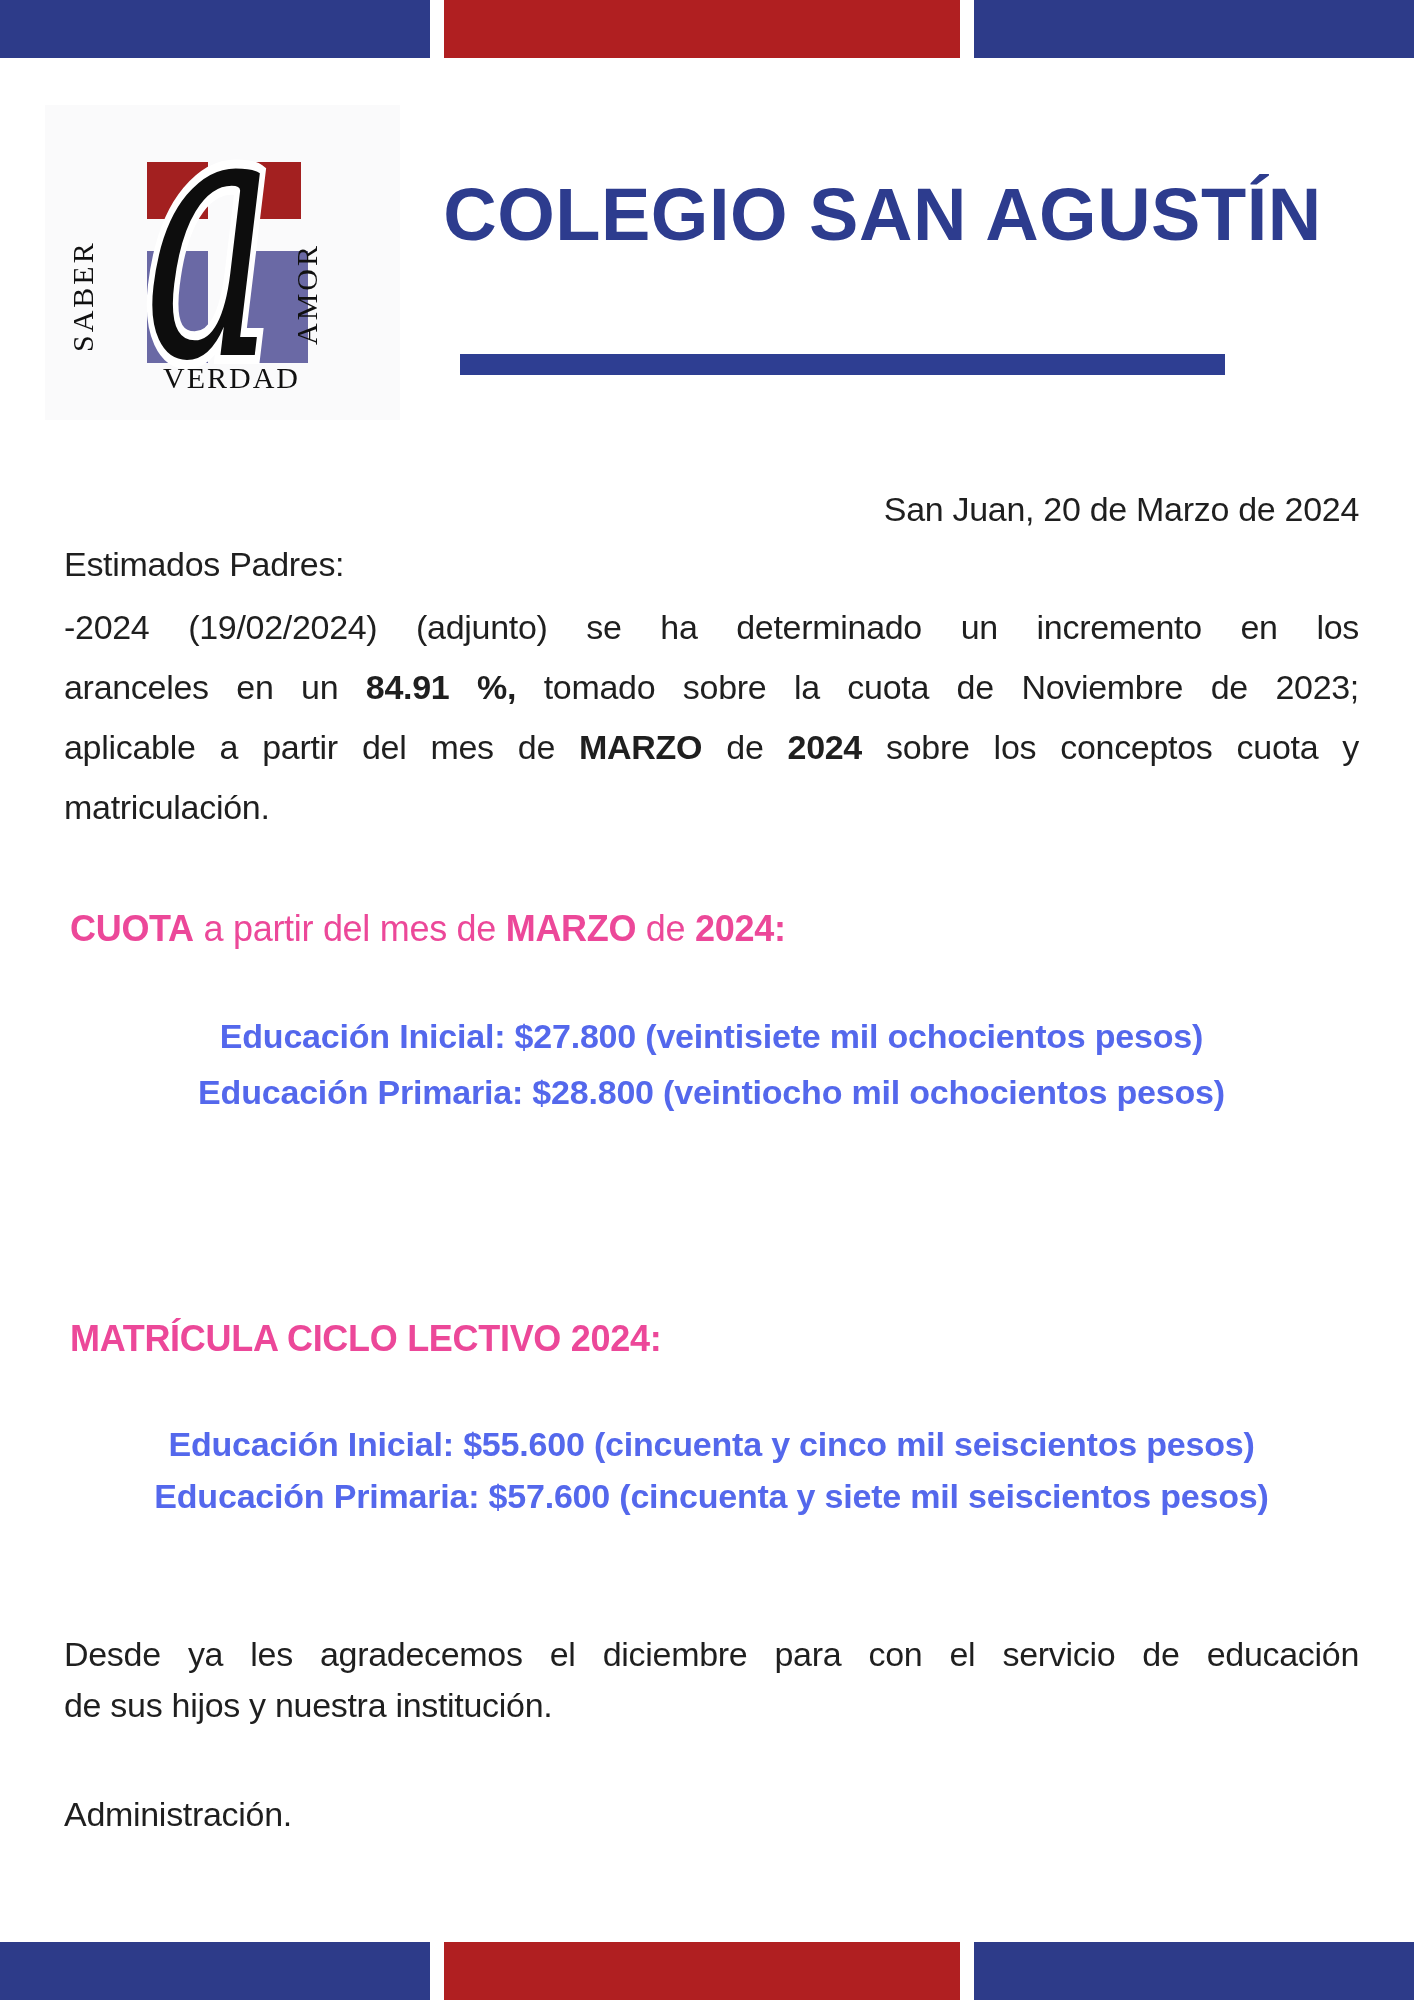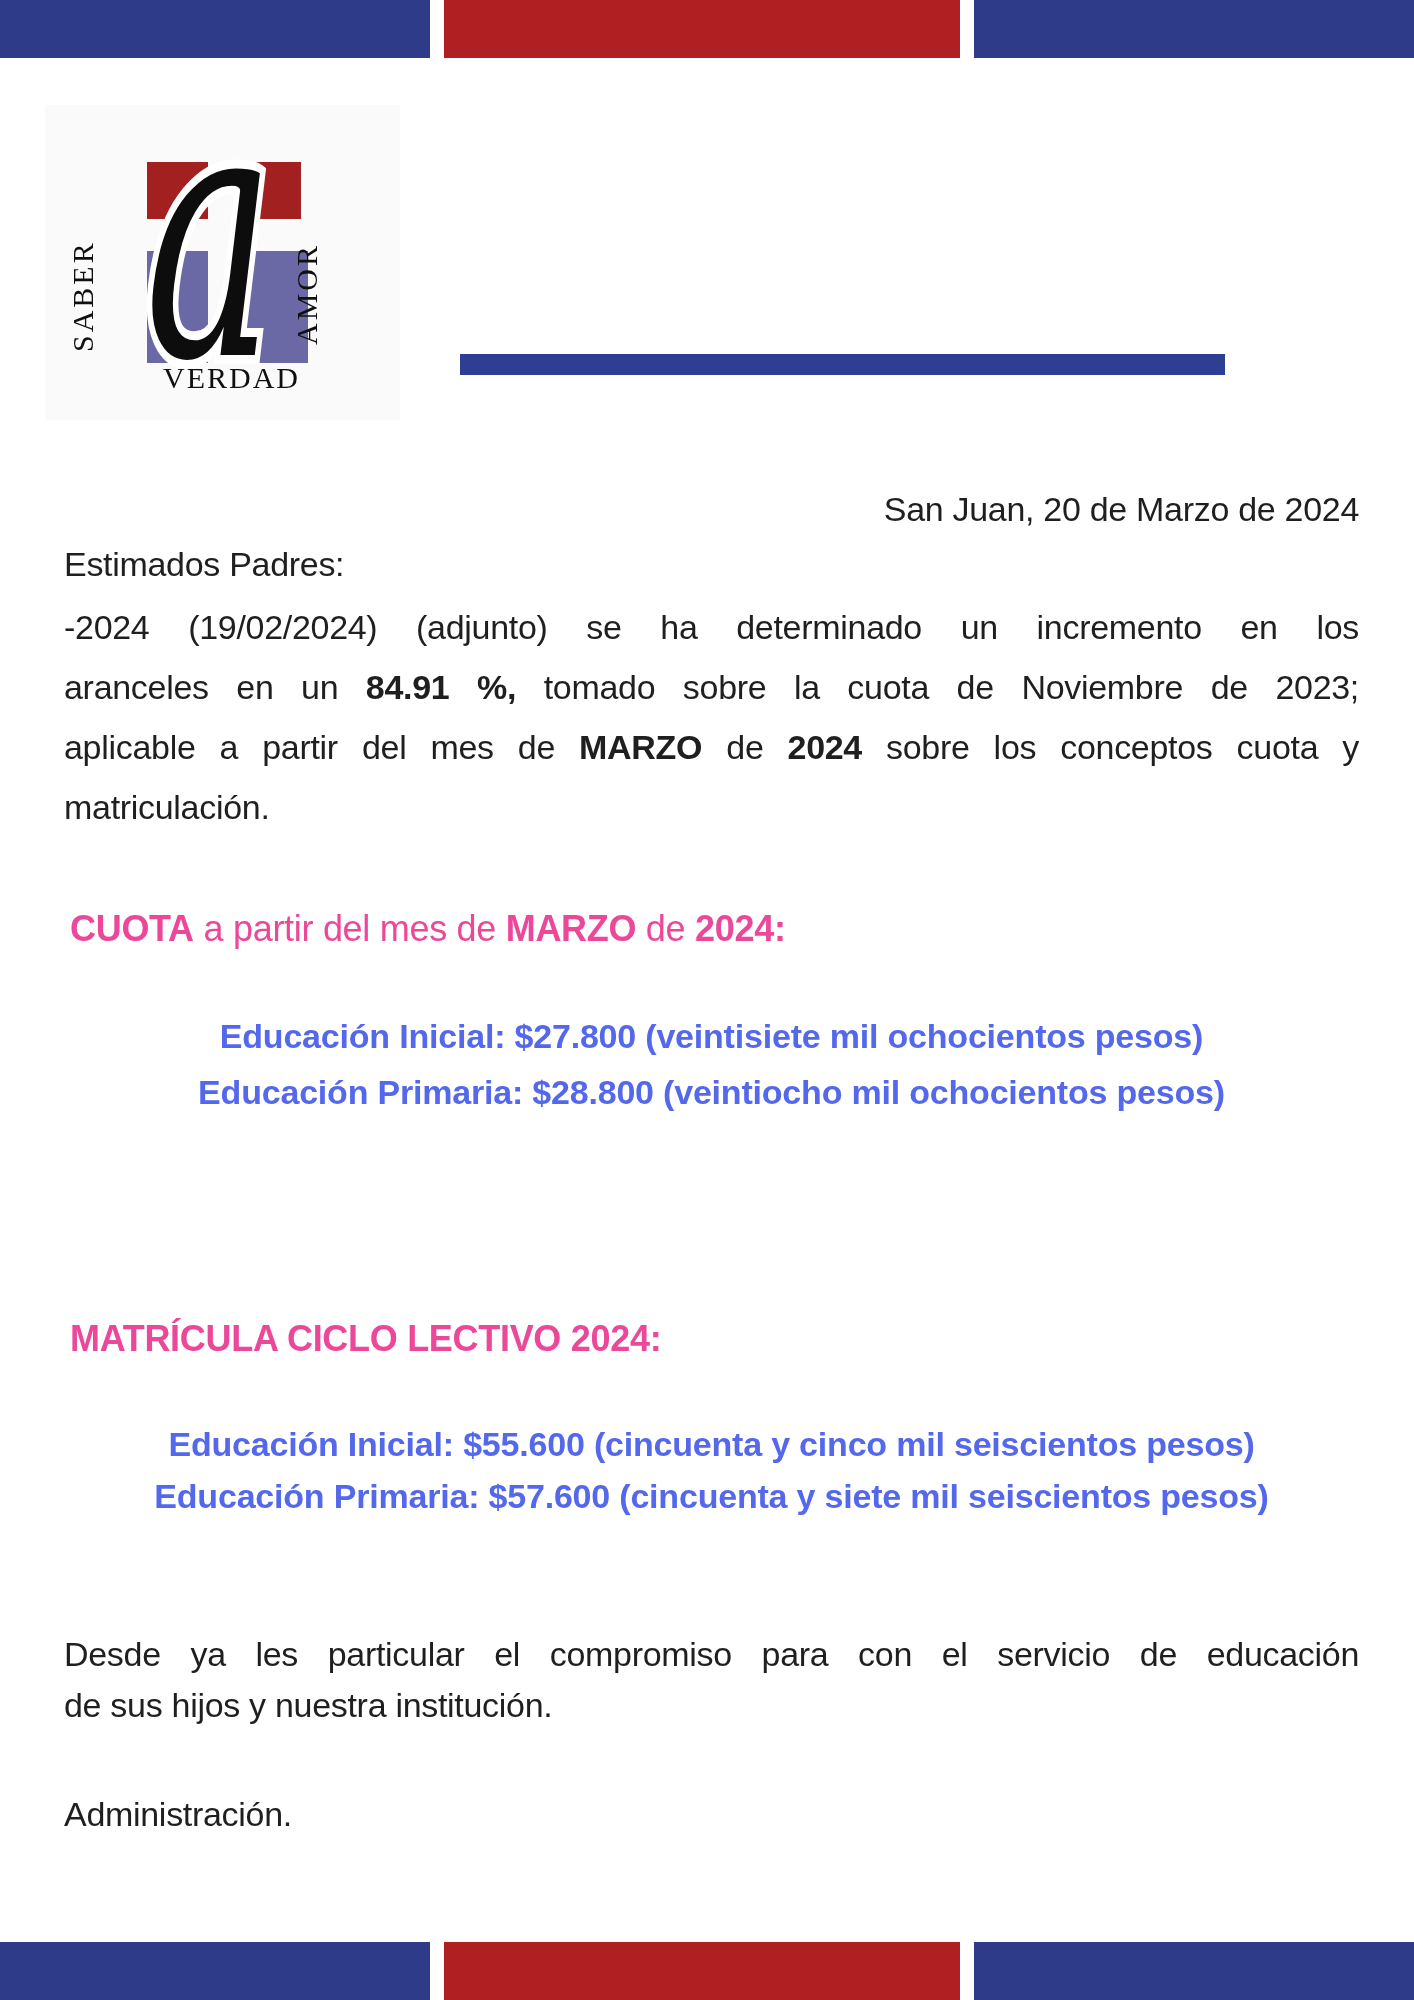--- a/index.html
+++ b/index.html
@@ -89,20 +89,21 @@
       <g transform="translate(100,250) scale(0.62,1)">
         <text x="0" y="0" font-family="'DejaVu Serif', serif" font-style="italic" font-size="350" fill="#0d0d0d" stroke="#ffffff" stroke-width="18" paint-order="stroke">a</text>
       </g>
 
       <text class="logo-word" transform="translate(48,247) rotate(-90)" font-size="30" letter-spacing="3" fill="#101010">SABER</text>
       <text class="logo-word" transform="translate(272,240) rotate(-90)" font-size="30" letter-spacing="3" fill="#101010">AMOR</text>
       <text class="logo-word" x="118" y="283" font-size="30" letter-spacing="2" fill="#101010">VERDAD</text>
     </svg>
   </div>
 
+  <div class="title">COLEGIO SAN AGUSTÍN</div>
   <div class="title-underline"></div>
 
   <div class="abs body-txt date-line">San Juan, 20 de Marzo de 2024</div>
 
   <div class="abs body-txt salutation">Estimados Padres:</div>
 
   <div class="abs body-txt para1">
     <div class="jl">-2024 (19/02/2024) (adjunto) se ha determinado un incremento en los</div>
     <div class="jl"><span>aranceles en un </span><span class="b">84.91 %,</span><span> tomado sobre la cuota de Noviembre de 2023;</span></div>
     <div class="jl"><span>aplicable a partir del mes de </span><span class="b">MARZO</span><span> de </span><span class="b">2024</span><span> sobre los conceptos cuota y</span></div>
@@ -118,21 +119,21 @@
 
 
   <div class="sec-heading matricula-heading">MATRÍCULA CICLO LECTIVO 2024:</div>
 
   <div class="abs blue-lines matricula-lines">
     <div>Educación Inicial: $55.600 (cincuenta y cinco mil seiscientos pesos)</div>
     <div>Educación Primaria: $57.600 (cincuenta y siete mil seiscientos pesos)</div>
   </div>
 
   <div class="abs body-txt closing">
-    <div class="jl">Desde ya les particular el compromiso para con el servicio de educación</div>
+    <div class="jl">Desde ya les agradecemos el diciembre para con el servicio de educación</div>
     <div class="jl-left">de sus hijos y nuestra institución.</div>
   </div>
 
   <div class="abs body-txt signature">Administración.</div>
 
   <div class="bar blue btm seg1"></div>
   <div class="bar red  btm seg2"></div>
   <div class="bar blue btm seg3"></div>
 
 </div>

